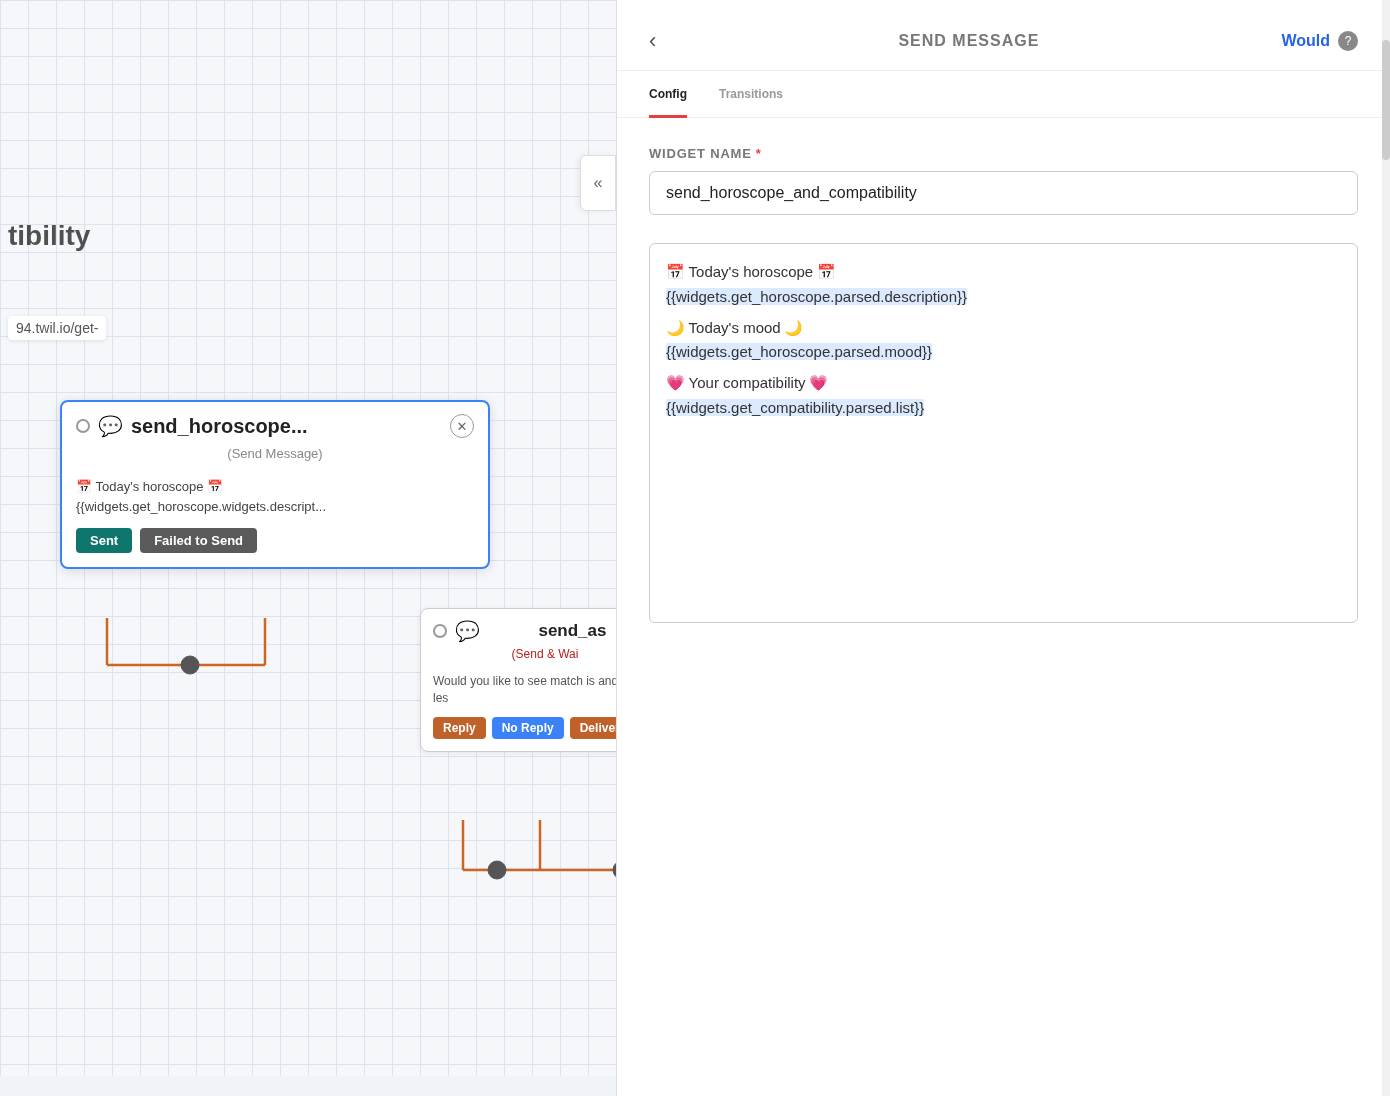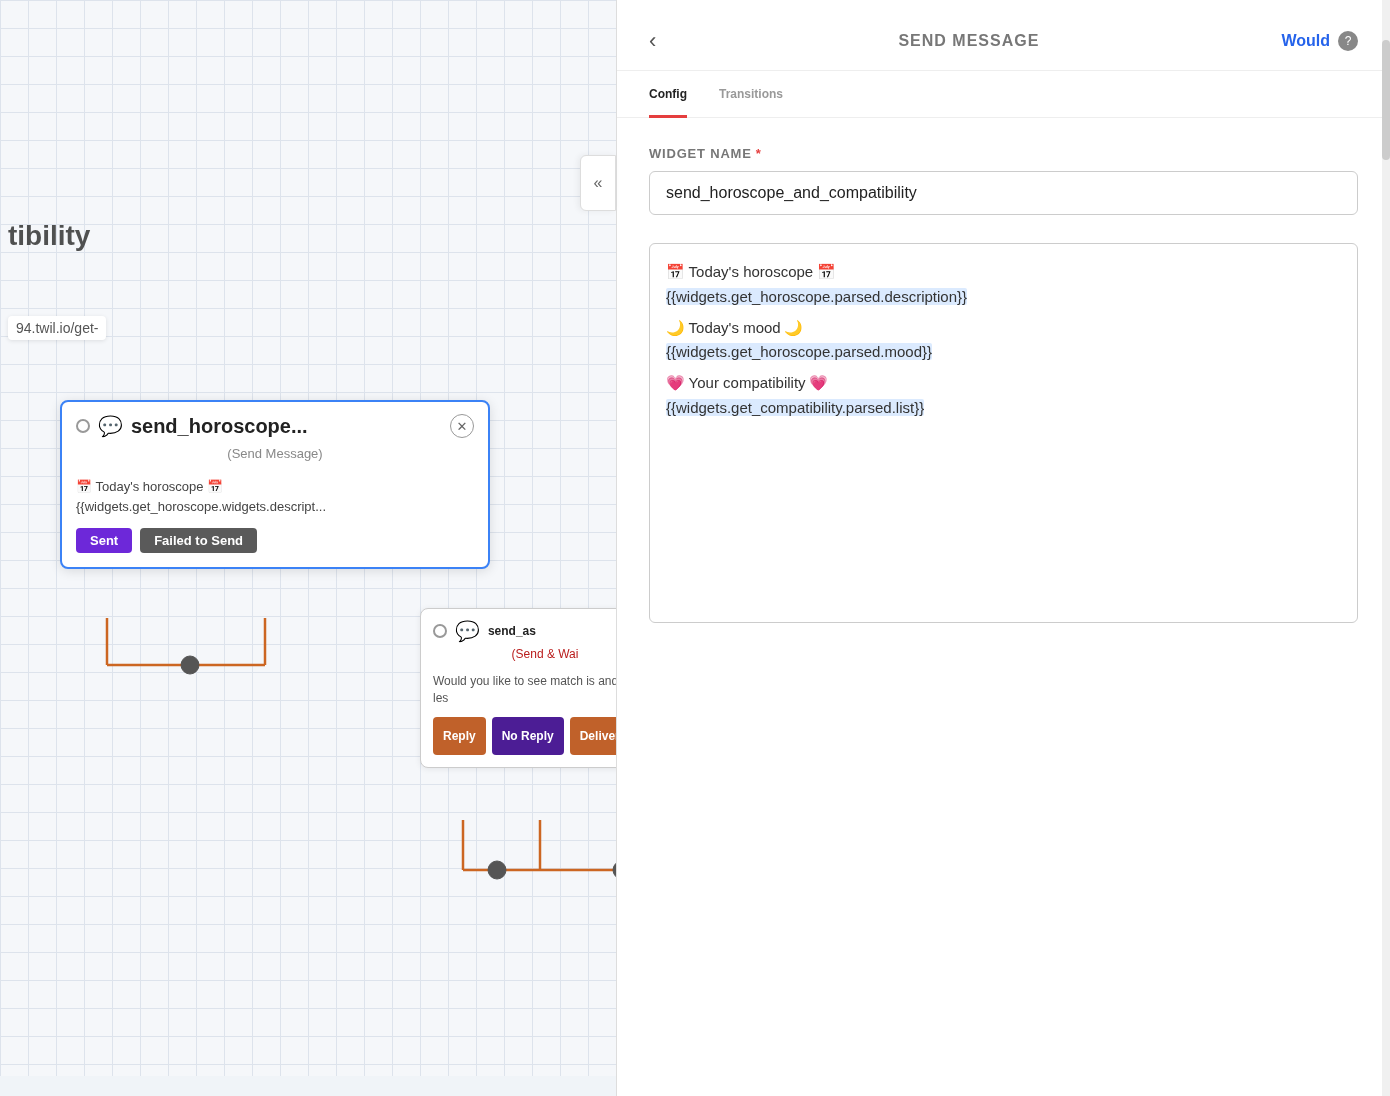--- a/index.html
+++ b/index.html
@@ -104,21 +104,21 @@
       font-size: 13px;
       color: #444;
       line-height: 1.5;
     }
     .node-buttons {
       display: flex;
       gap: 8px;
       padding: 0 14px 14px;
     }
     .btn-sent {
-      background: #6d28d9;
+      background: #0f766e;
       color: white;
       border: none;
       border-radius: 4px;
       padding: 5px 14px;
       font-size: 13px;
       font-weight: 600;
       cursor: pointer;
     }
     .btn-failed {
       background: #5a5a5a;
@@ -139,21 +139,22 @@
       width: 250px;
       background: white;
       border: 1.5px solid #ccc;
       border-radius: 8px;
       box-shadow: 0 1px 6px rgba(0,0,0,0.08);
     }
     .node-sendas .node-header {
       padding: 10px 12px 4px;
     }
     .node-sendas .node-title {
-      font-size: 12px;
+      font-size: 17px;
+      text-align: center;
     }
     .node-sendas-subtitle {
       text-align: center;
       font-size: 12px;
       color: #b91c1c;
       padding-bottom: 6px;
     }
     .node-sendas-body {
       padding: 6px 12px 10px;
       font-size: 12px;
@@ -169,25 +170,25 @@
       background: #c0612a;
       color: white;
       border: none;
       border-radius: 4px;
       padding: 4px 10px;
       font-size: 12px;
       font-weight: 600;
       cursor: pointer;
     }
     .btn-noreply {
-      background: #4c1d95;
+      background: #3b82f6;
       color: white;
       border: none;
       border-radius: 4px;
-      padding: 12px 10px;
+      padding: 4px 10px;
       font-size: 12px;
       font-weight: 600;
       cursor: pointer;
     }
     .btn-delivery {
       background: #c0612a;
       color: white;
       border: none;
       border-radius: 4px;
       padding: 4px 10px;

